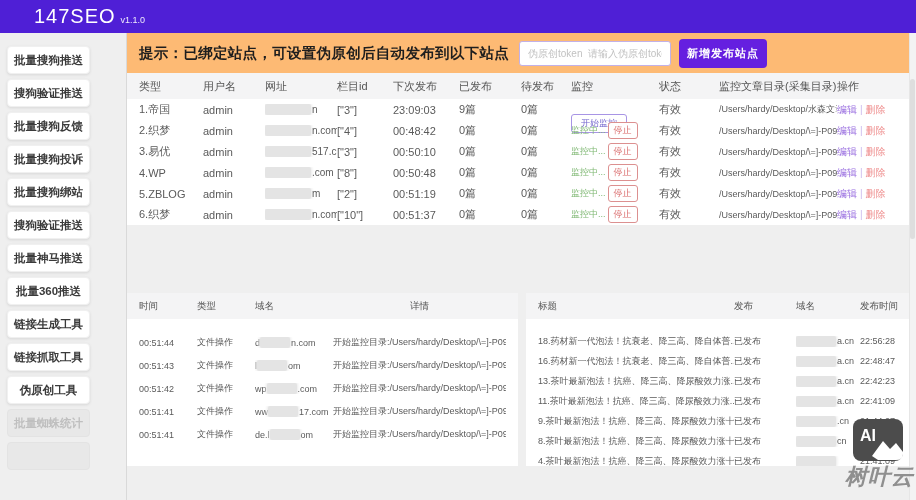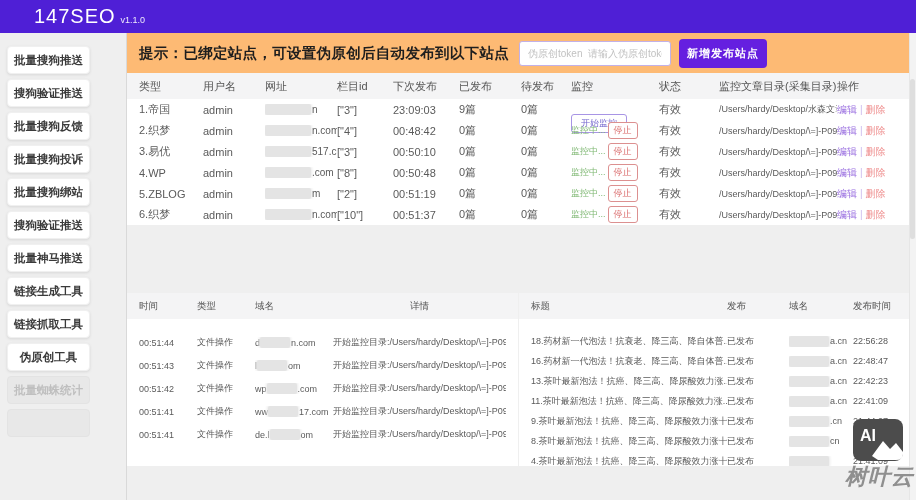--- a/index.html
+++ b/index.html
@@ -47,21 +47,21 @@
   .mon-label { color:var(--monitoring-green,#7fb873); }
   .stop-btn { border:1px solid #dc9090; color:var(--stop-red,#d96a6a); background:#fff; border-radius:3px;
               font-size:9px; padding:1px 5px; margin-left:2px; cursor:pointer; font-family:inherit; }
   .dir-cell { font-size:9px; }
   .ops-cell { font-size:10px; }
   .edit { color:var(--edit-link,#9a6fe0); cursor:pointer; }
   .sep { color:#cbbaee; margin:0 3px; }
   .del { color:var(--delete-link,#ef8f8f); cursor:pointer; }
 
   
-  .logs { display:flex; gap:1px; height:173px; }
+  .logs { display:flex; gap:8px; height:173px; }
   .log-panel { background:#fff; overflow:hidden; }
   .log-left { width:391px; flex:none; }
   .log-right { flex:1; }
   .lg-row { display:grid; align-items:center; padding:0 12px; font-size:9px; color:#5a5a5a; }
   .left-grid { grid-template-columns:58px 58px 78px 1fr; }
   .right-grid { grid-template-columns:196px 62px 64px 1fr; }
   .lg-head { height:26px; background:#f4f4f5; font-size:9.5px; color:#555; }
   .lg-head .center { text-align:center; }
   .lg-body { padding-top:12px; }
   .left-row { height:23px; }
@@ -89,20 +89,21 @@
 <div class="layout">
 
   <aside class="sidebar">
     <button class="side-btn">批量搜狗推送</button>
     <button class="side-btn">搜狗验证推送</button>
     <button class="side-btn">批量搜狗反馈</button>
     <button class="side-btn">批量搜狗投诉</button>
     <button class="side-btn">批量搜狗绑站</button>
     <button class="side-btn">搜狗验证推送</button>
     <button class="side-btn">批量神马推送</button>
+    <button class="side-btn">批量360推送</button>
     <button class="side-btn">链接生成工具</button>
     <button class="side-btn">链接抓取工具</button>
     <button class="side-btn">伪原创工具</button>
     <button class="side-btn disabled">批量蜘蛛统计</button>
     <button class="side-btn disabled"></button>
   </aside>
 
   <main class="main">
 
     <div class="toolbar">

